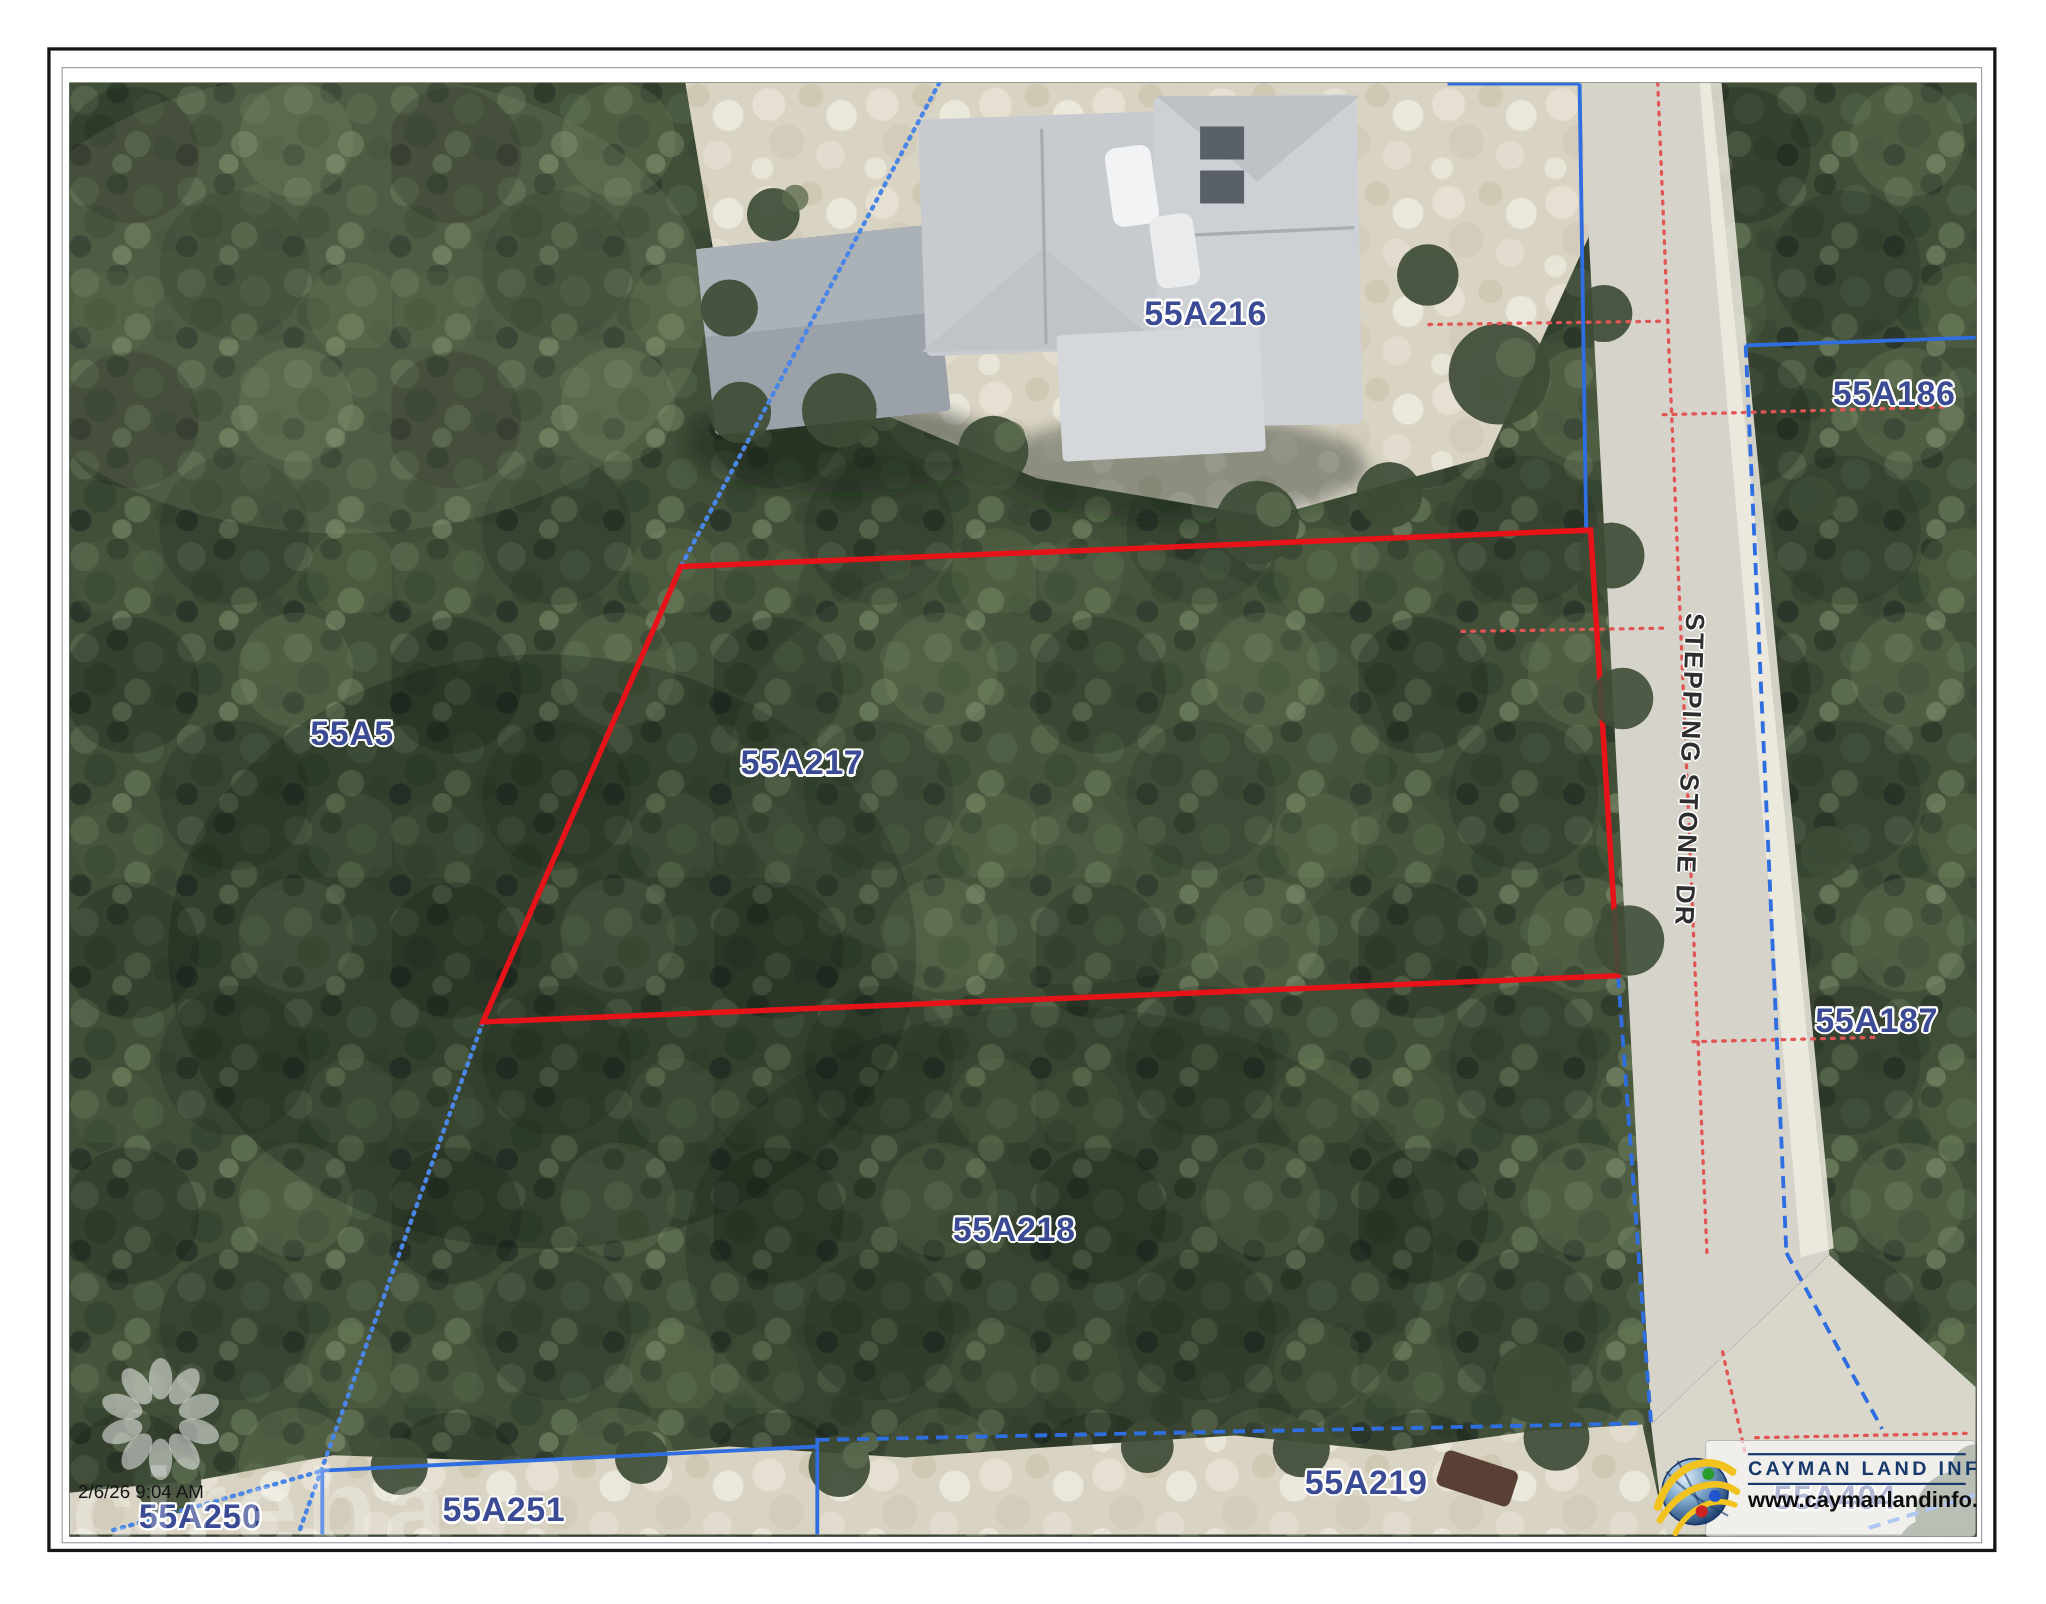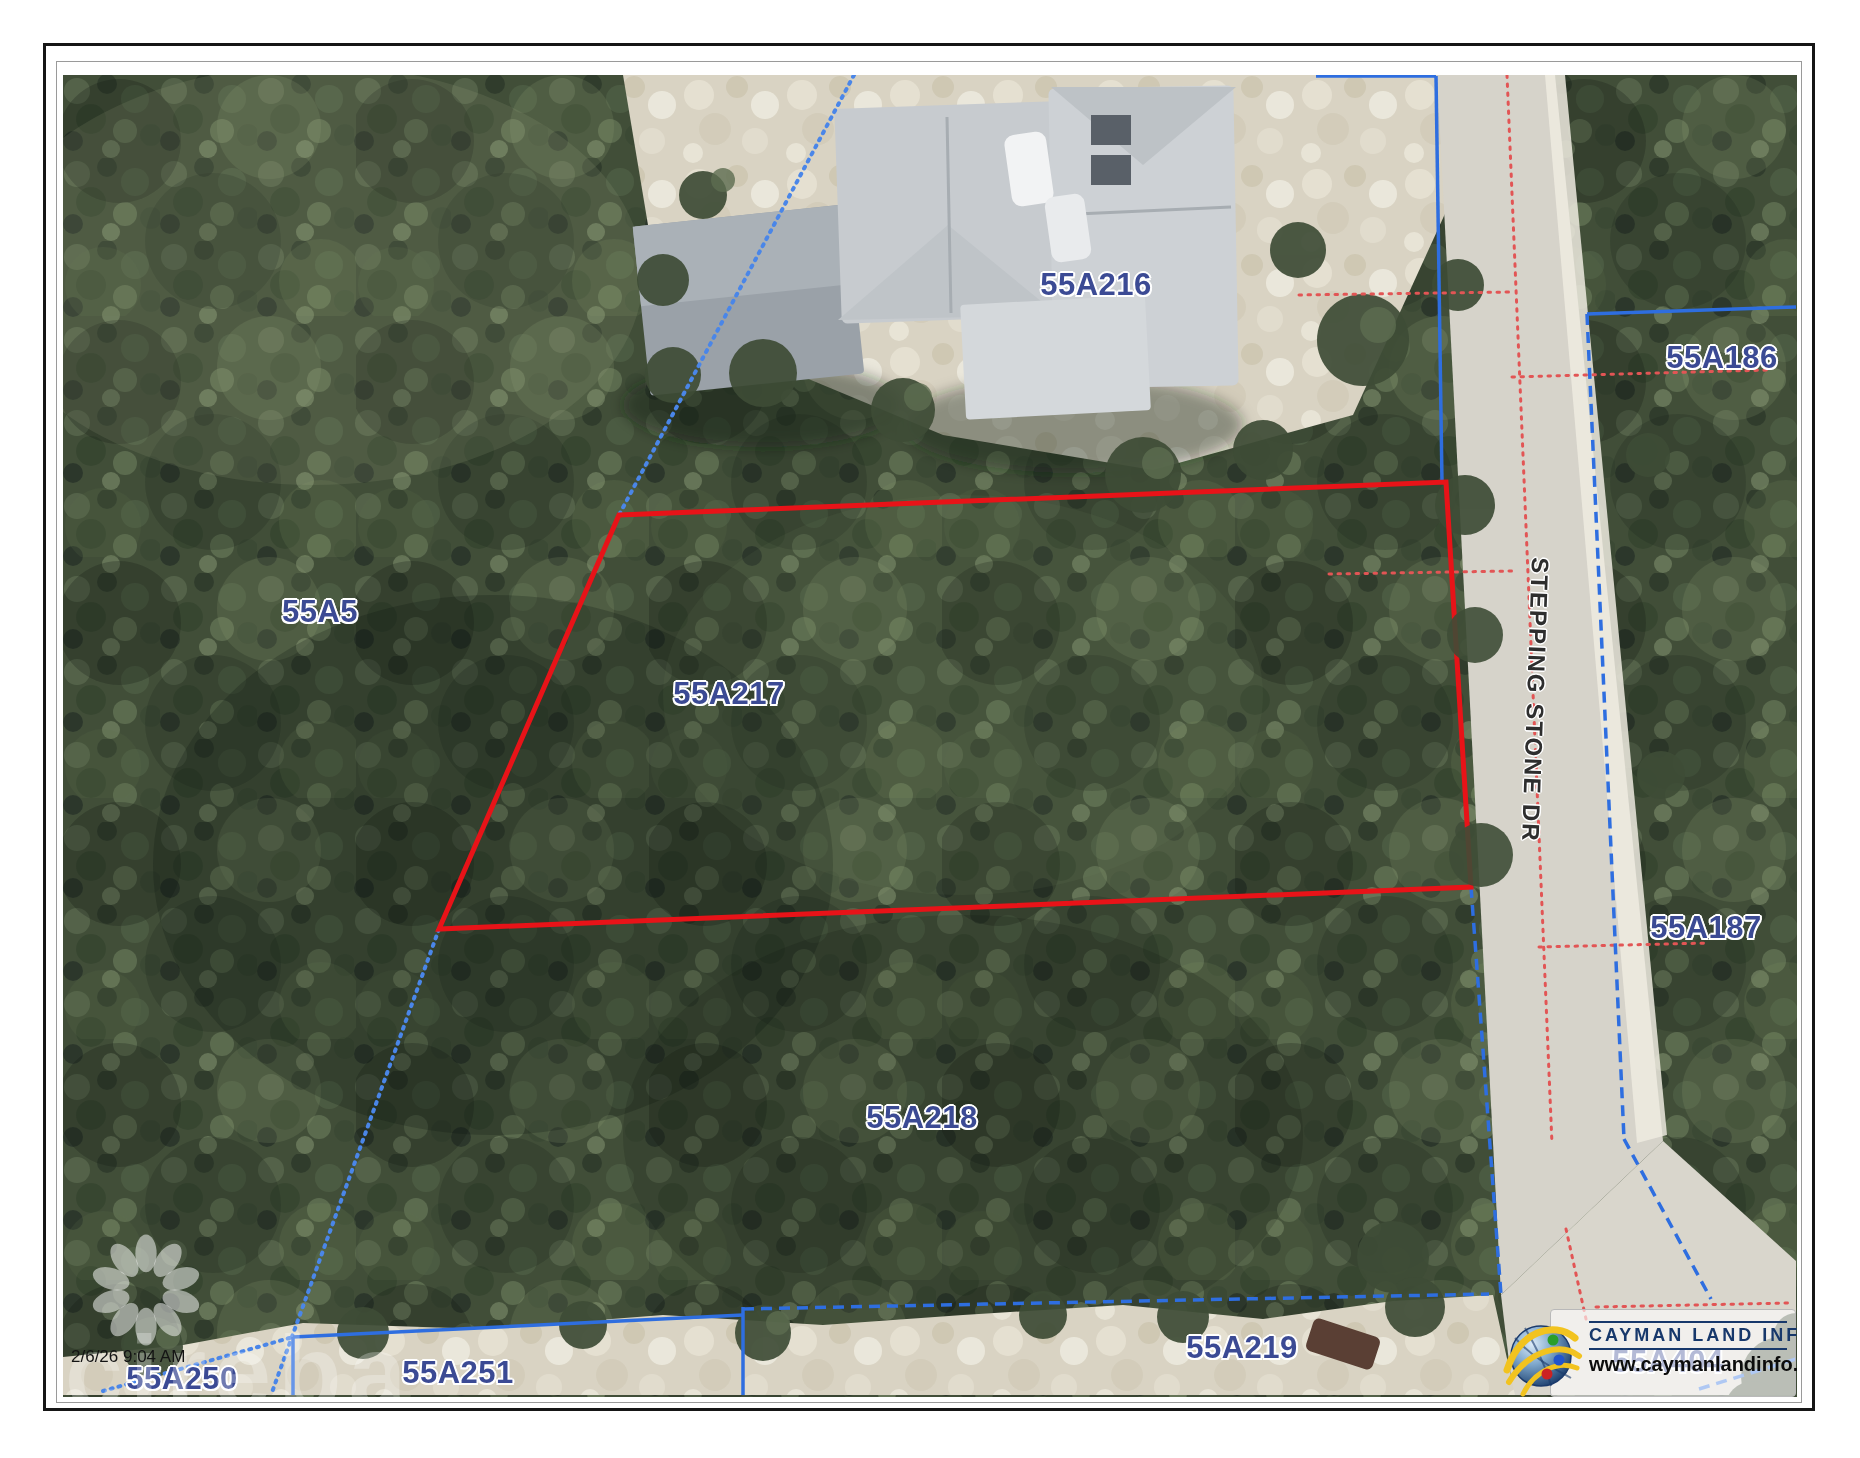--- a/index.html
+++ b/index.html
@@ -197,21 +197,21 @@
       <g fill="#3e4c36" opacity=".9">
         <circle cx="1412" cy="560" r="28"></circle>
           <circle cx="1418" cy="780" r="32"></circle>
         <circle cx="1585" cy="380" r="22"></circle>
           <circle cx="1598" cy="700" r="24"></circle>
       </g>
     </svg>
 
     <div class="labels">
         <div class="plabel" style="left: 1033px; top: 210px;">55A216</div>
-        <div class="plabel" style="left: 257px; top: 537px; text-align: center;">55A5</div>
+        <div class="plabel" style="left: 257px; top: 592px; text-align: center;">55A5</div>
         <div class="plabel" style="left: 666px; top: 619px;">55A217</div>
         <div class="plabel" style="left: 859px; top: 1043px;">55A218</div>
         <div class="plabel" style="left: 1179px; top: 1273px;">55A219</div>
         <div class="plabel" style="left: 119px; top: 1304px;">55A250</div>
         <div class="plabel" style="left: 395px; top: 1298px;">55A251</div>
         <div class="plabel" style="left: 1623px; top: 283px; margin-left: 36px;">55A186</div>
         <div class="plabel" style="left: 1643px; top: 853px;">55A187</div>
         <div class="plabel" style="left: 1599px; top: 1287px; padding-left: 12px;">55A404</div>
       </div>
 

